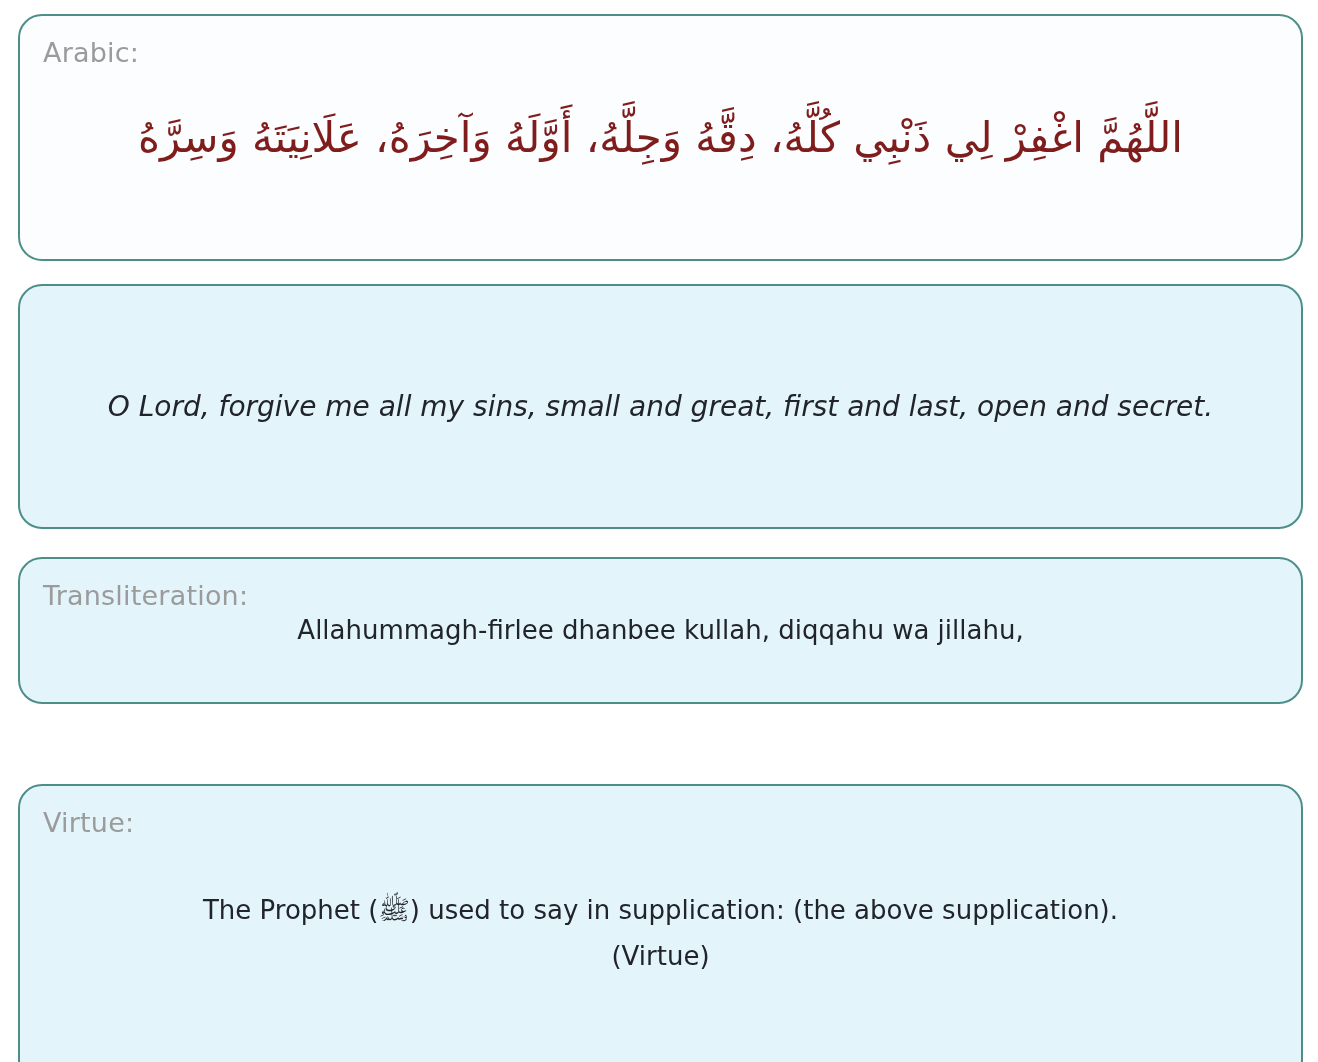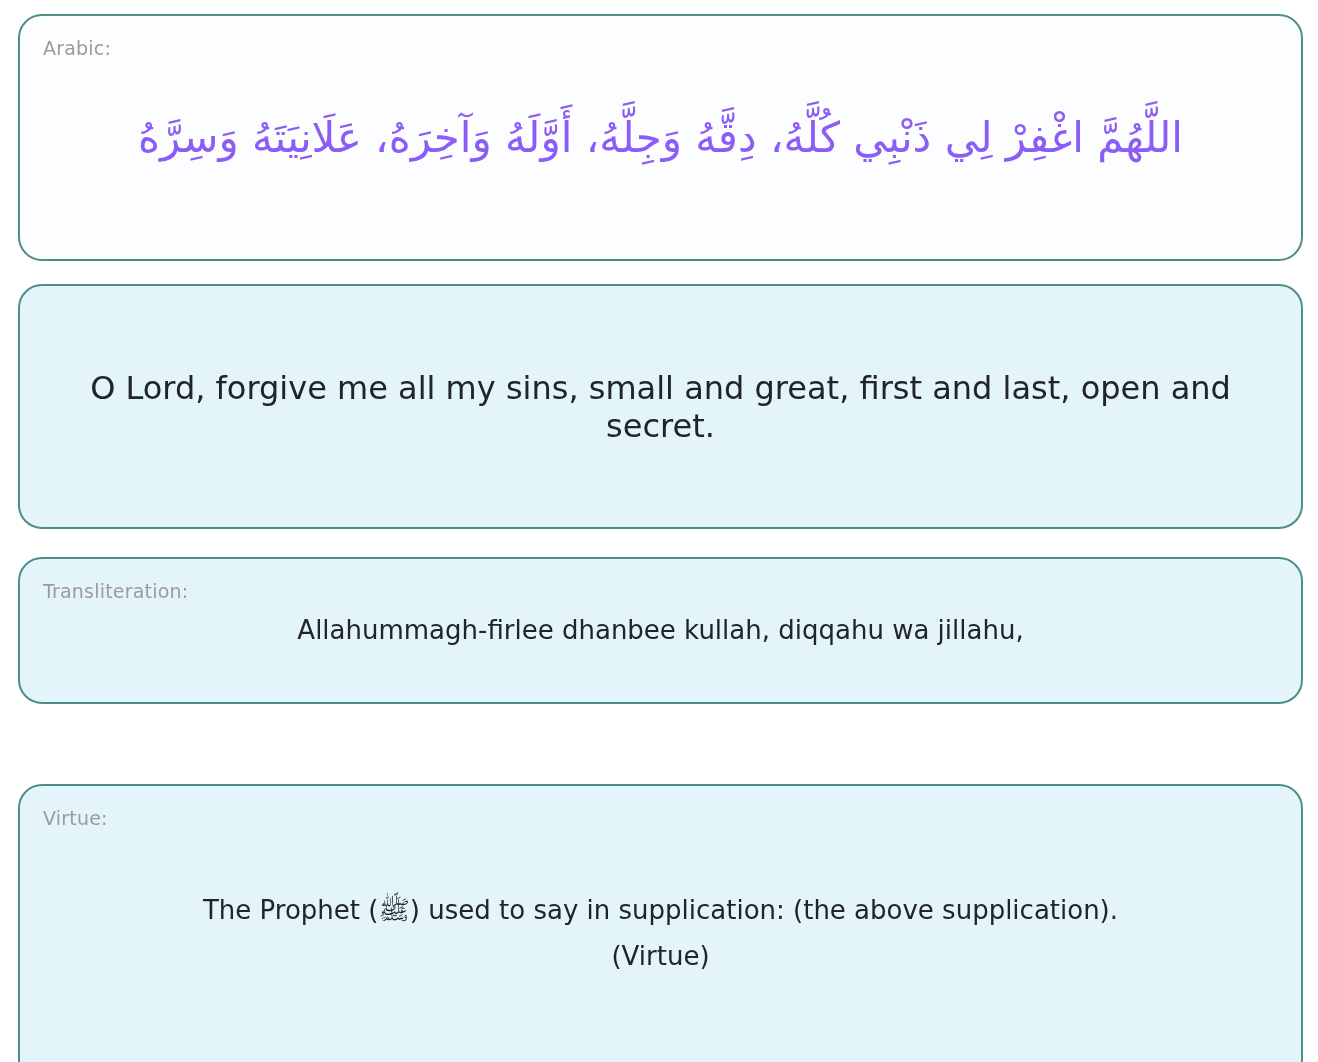--- a/index.html
+++ b/index.html
@@ -33,38 +33,39 @@
 
   .card-arabic          { top: 14px;  height: 247px; }
   .card-translation     { top: 284px; height: 245px; }
   .card-transliteration { top: 557px; height: 147px; }
   .card-virtue          { top: 784px; height: 300px; }
 
   .field-label {
     position: absolute;
     top: 21px;
     left: 23px;
-    font-size: 19px;
+    font-size: 27px;
     color: #9b9b9b;
     letter-spacing: 0.2px;
   }
 
   .arabic-text {
     direction: rtl;
     unicode-bidi: embed;
     font-size: 42px;
     line-height: 1.7;
-    color: #8b5cf6;
+    color: #7f1d1d;
     padding: 0 40px;
   }
 
   .translation-text {
-    font-size: 32px;
+    font-size: 28px;
     color: #21252b;
     padding: 0 60px;
+    font-style: italic;
   }
 
   .lines {
     width: 100%;
     color: #21252b;
   }
   .lines p {
     margin: 12px 12px;
     font-size: 26px;
     line-height: 1.3;

